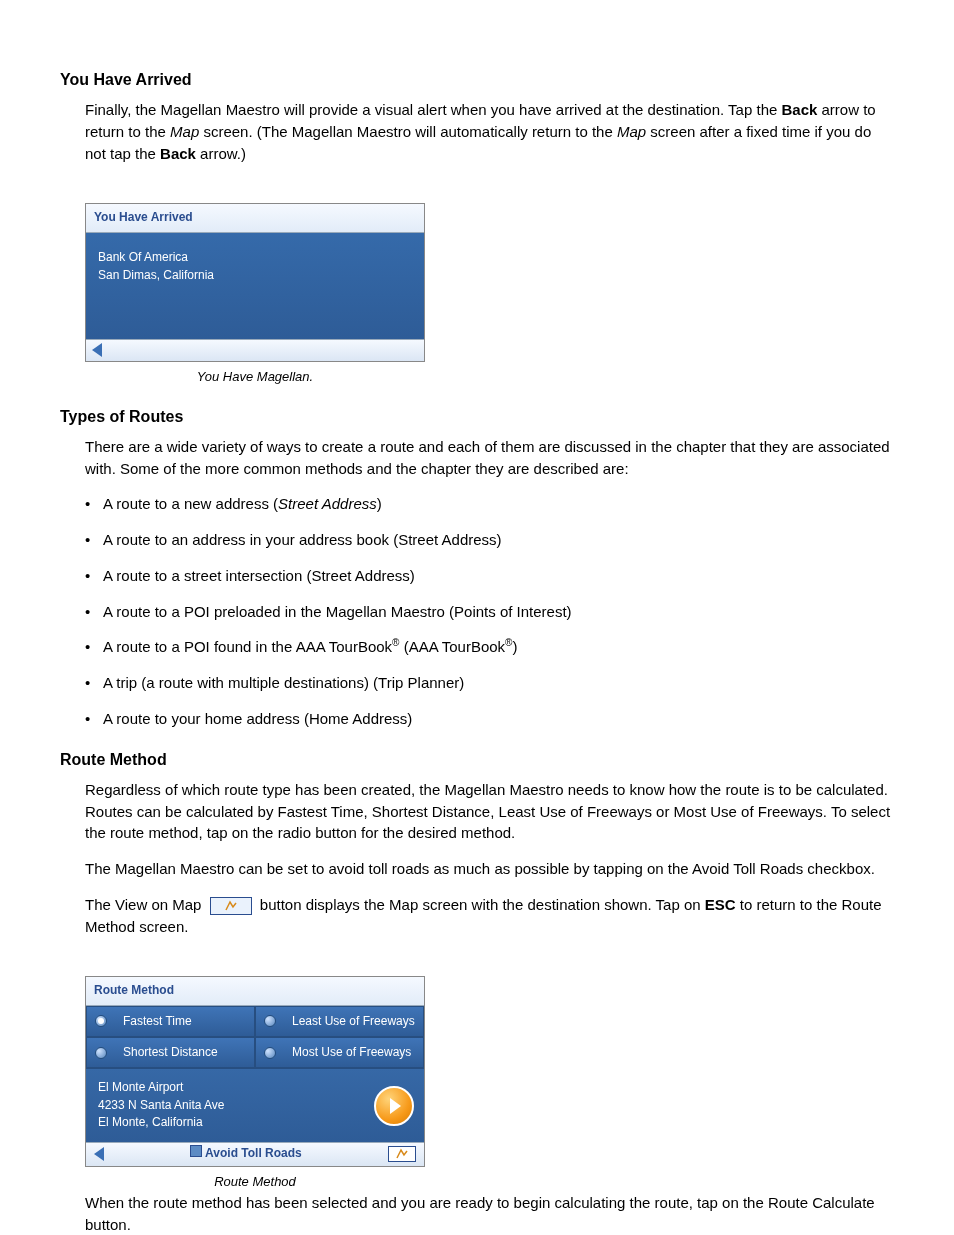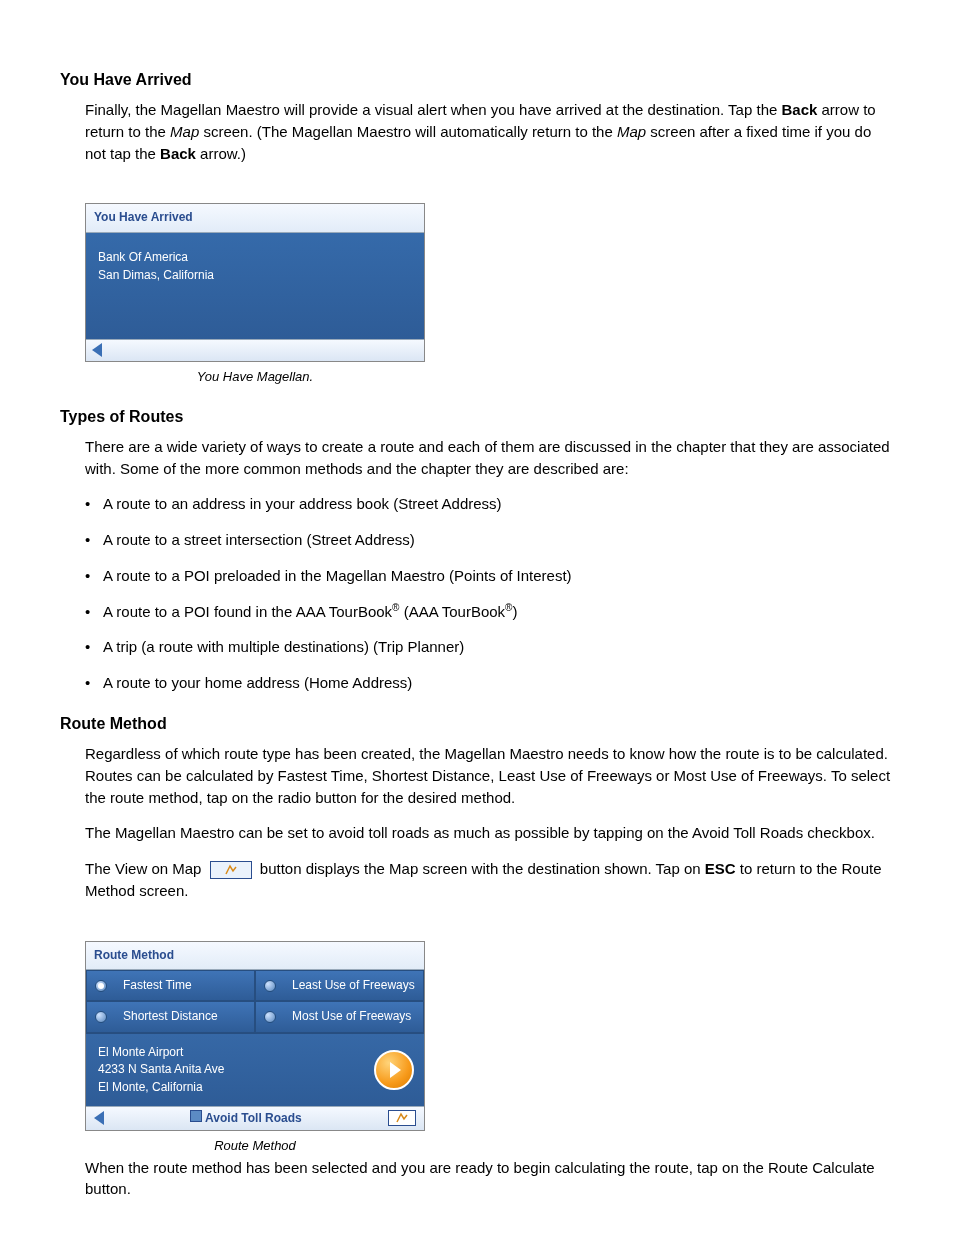--- a/index.html
+++ b/index.html
@@ -192,20 +192,21 @@
       </div>
       <div class="caption">You Have Magellan.</div>
     </div>
   </div>
 </section>
 
 <section>
   <h3 class="section-heading">Types of Routes</h3>
   <p class="indent">There are a wide variety of ways to create a route and each of them are discussed in the chapter that they are associated with.   Some of the more common methods and the chapter they are described are:</p>
   <ul class="indent">
+    <li><span>A route to a new address  (</span><span class="italic">Street Address</span><span>)</span></li>
     <li>A route to an address in your address book (Street Address)</li>
     <li>A route to a street intersection (Street Address)</li>
     <li>A route to a POI preloaded in the Magellan Maestro (Points of Interest)</li>
     <li><span>A route to a POI found in the AAA TourBook</span><sup>®</sup><span> (AAA TourBook</span><sup>®</sup><span>)</span></li>
     <li>A trip (a route with multiple destinations) (Trip Planner)</li>
     <li>A route to your home address (Home Address)</li>
   </ul>
 </section>
 
 <section>

